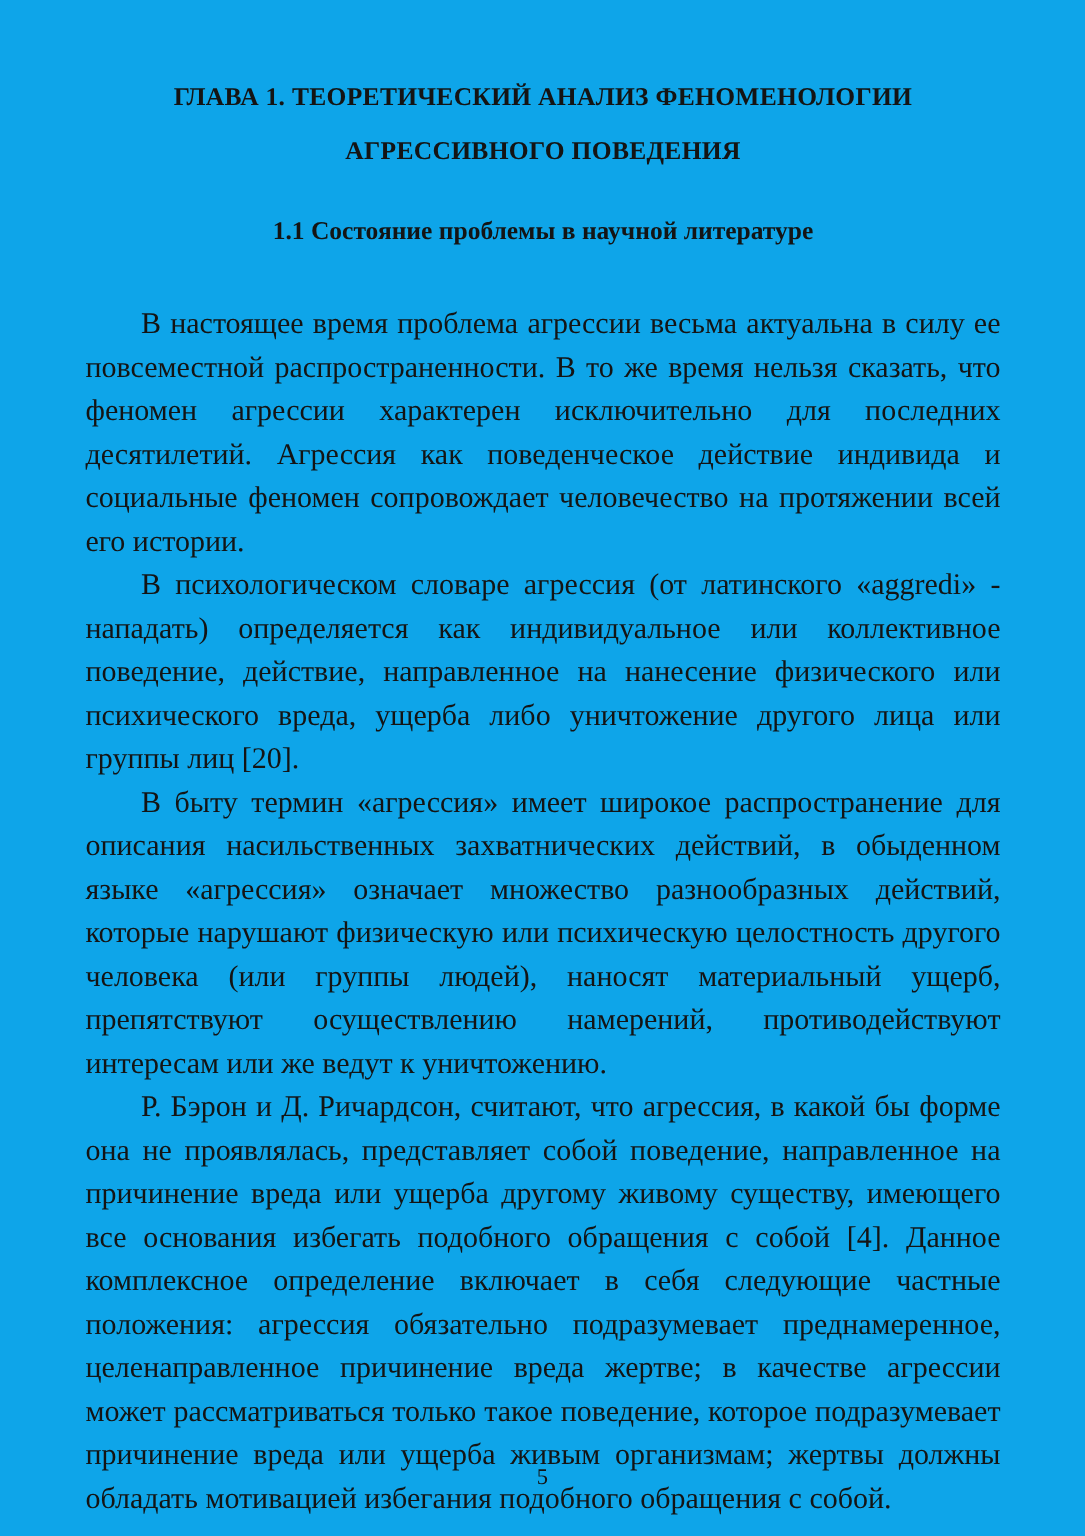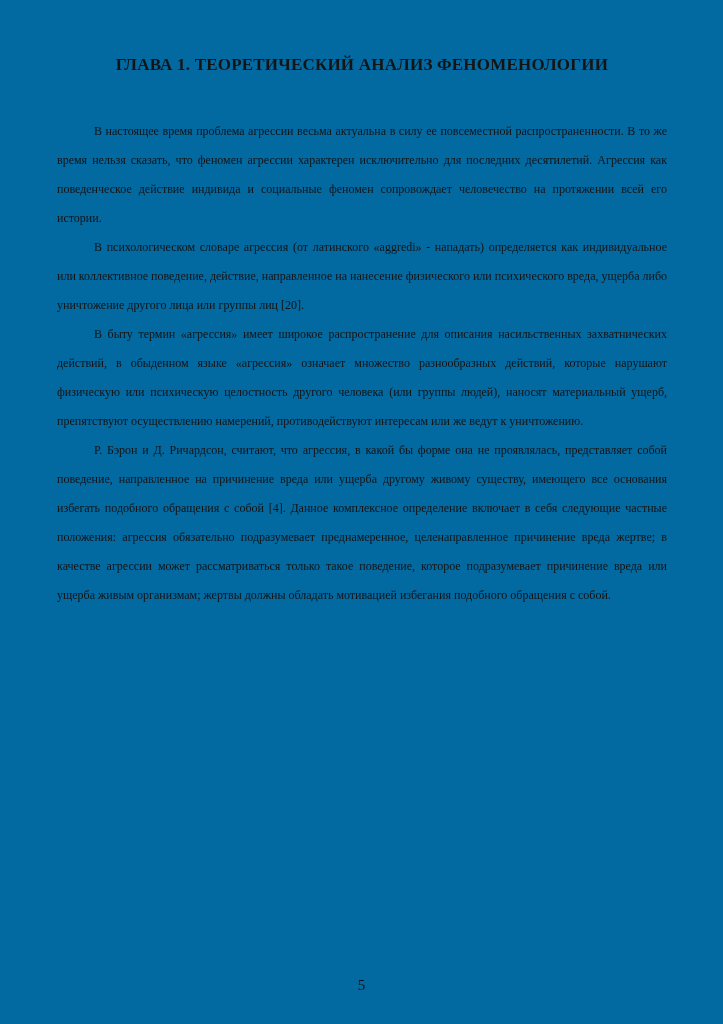--- a/index.html
+++ b/index.html
@@ -5,21 +5,21 @@
   html, body {
     margin: 0;
     padding: 0;
     background: #ffffff;
   }
   .page {
     position: relative;
     width: 723px;
     height: 1024px;
     margin: 0 auto;
-    background: #0369a1;
+    background: #0ea5e9;
     box-sizing: border-box;
     padding: 47px 56px 0 57px;
     font-family: "Liberation Serif", "DejaVu Serif", serif;
     color: #141414;
     overflow: hidden;
   }
   .chapter-title {
     font-size: 17px;
     font-weight: bold;
     text-align: center;
@@ -28,21 +28,21 @@
   }
   .section-title {
     margin-top: 20px;
     font-size: 17px;
     font-weight: bold;
     text-align: center;
     line-height: 29px;
   }
   .body-par {
     margin: 0;
-    font-size: 12px;
+    font-size: 20px;
     line-height: 29px;
     text-align: justify;
     text-indent: 37px;
   }
   .body-par.first {
     margin-top: 34px;
   }
   .page-number {
     position: absolute;
     left: 0;
@@ -53,22 +53,24 @@
     line-height: 18px;
   }
 </style>
 </head>
 <body>
 
 <div class="page">
 
   <div class="chapter-title">
     <div>ГЛАВА 1. ТЕОРЕТИЧЕСКИЙ АНАЛИЗ ФЕНОМЕНОЛОГИИ</div>
+    <div>АГРЕССИВНОГО ПОВЕДЕНИЯ</div>
   </div>
 
+  <div class="section-title">1.1 Состояние проблемы в научной литературе</div>
 
   <p class="body-par first">В настоящее время проблема агрессии весьма актуальна в силу ее повсеместной распространенности. В то же время нельзя сказать, что феномен агрессии характерен исключительно для последних десятилетий. Агрессия как поведенческое действие индивида и социальные феномен сопровождает человечество на протяжении всей его истории.</p>
 
 
   <p class="body-par">В психологическом словаре агрессия (от латинского «aggredi» - нападать) определяется как индивидуальное или коллективное поведение, действие, направленное на нанесение физического или психического вреда, ущерба либо уничтожение другого лица или группы лиц [20].</p>
 
   <p class="body-par">В быту термин «агрессия» имеет широкое распространение для описания насильственных захватнических действий, в обыденном языке «агрессия» означает множество разнообразных действий, которые нарушают физическую или психическую целостность другого человека (или группы людей), наносят материальный ущерб, препятствуют осуществлению намерений, противодействуют интересам или же ведут к уничтожению.</p>
 
   <p class="body-par">Р. Бэрон и Д. Ричардсон, считают, что агрессия, в какой бы форме она не проявлялась, представляет собой поведение, направленное на причинение вреда или ущерба другому живому существу, имеющего все основания избегать подобного обращения с собой [4]. Данное комплексное определение включает в себя следующие частные положения: агрессия обязательно подразумевает преднамеренное, целенаправленное причинение вреда жертве; в качестве агрессии может рассматриваться только такое поведение, которое подразумевает причинение вреда или ущерба живым организмам; жертвы должны обладать мотивацией избегания подобного обращения с собой.</p>
 

